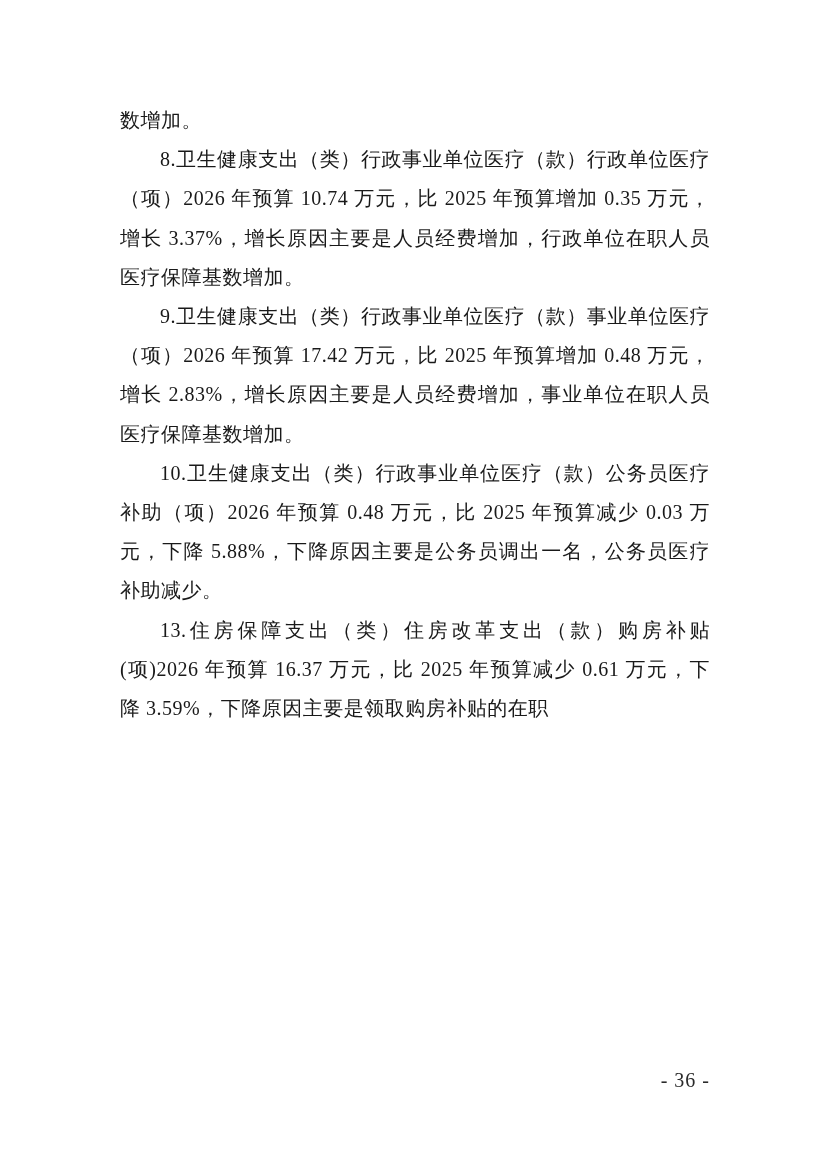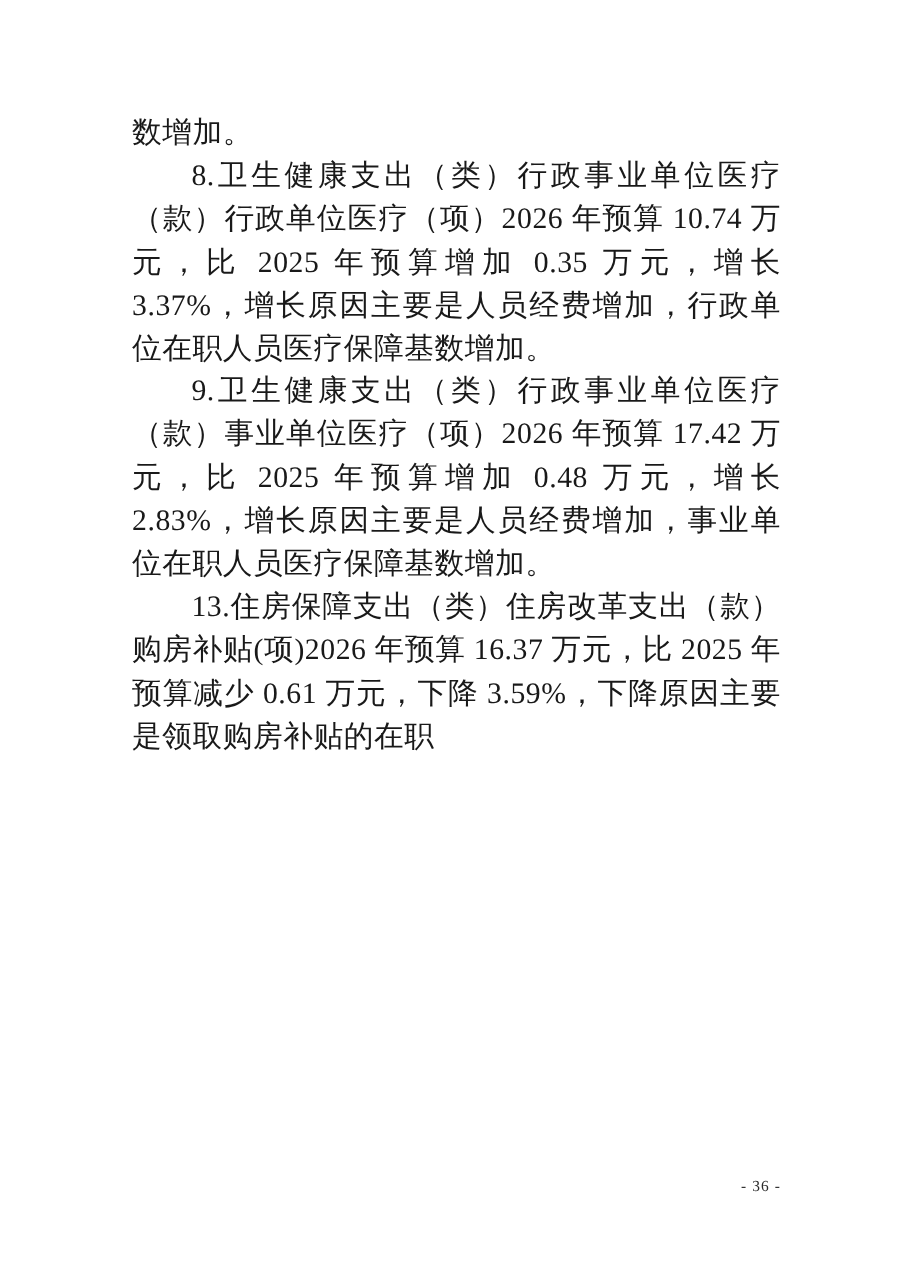--- a/index.html
+++ b/index.html
@@ -21,21 +21,21 @@
     top: 0;
     width: 826px;
     height: 1169px;
     background: #ffffff;
   }
   .text-block {
     position: absolute;
     left: 120px;
     top: 101px;
     width: 590px;
-    font-size: 27px;
+    font-size: 20px;
     line-height: 39.2px;
     text-align: justify;
     text-justify: inter-ideograph;
     letter-spacing: 0.5px;
   }
   .para {
     margin: 0;
     padding: 0;
     text-indent: 2em;
   }
@@ -44,38 +44,39 @@
   }
   .lead {
     font-weight: normal;
   }
   .footer {
     position: absolute;
     top: 1068px;
     left: 120px;
     width: 590px;
     text-align: right;
-    font-size: 14px;
+    font-size: 20px;
     line-height: 24px;
     color: #2a2a2a;
     letter-spacing: 1px;
   }
 </style>
 </head>
 <body>
 
 <div class="page">
   <div class="text-block">
 
     <p class="para no-indent"><span>数增加。</span></p>
 
     <p class="para"><span class="lead">8.卫生健康支出（类）行政事业单位医疗（款）行政单位医疗（项）</span><span>2026 年预算 10.74 万元，比 2025 年预算增加 0.35 万元，增长 3.37%，增长原因主要是人员经费增加，行政单位在职人员医疗保障基数增加。</span></p>
 
     <p class="para"><span class="lead">9.卫生健康支出（类）行政事业单位医疗（款）事业单位医疗（项）</span><span>2026 年预算 17.42 万元，比 2025 年预算增加 0.48 万元，增长 2.83%，增长原因主要是人员经费增加，事业单位在职人员医疗保障基数增加。</span></p>
 
+    <p class="para"><span class="lead">10.卫生健康支出（类）行政事业单位医疗（款）公务员医疗补助（项）</span><span>2026 年预算 0.48 万元，比 2025 年预算减少 0.03 万元，下降 5.88%，下降原因主要是公务员调出一名，公务员医疗补助减少。</span></p>
 
 
 
     <p class="para"><span class="lead">13.住房保障支出（类）住房改革支出（款）购房补贴(项)</span><span>2026 年预算 16.37 万元，比 2025 年预算减少 0.61 万元，下降 3.59%，下降原因主要是领取购房补贴的在职</span></p>
 
   </div>
 
   <div class="footer">- 36 -</div>
 </div>
 

